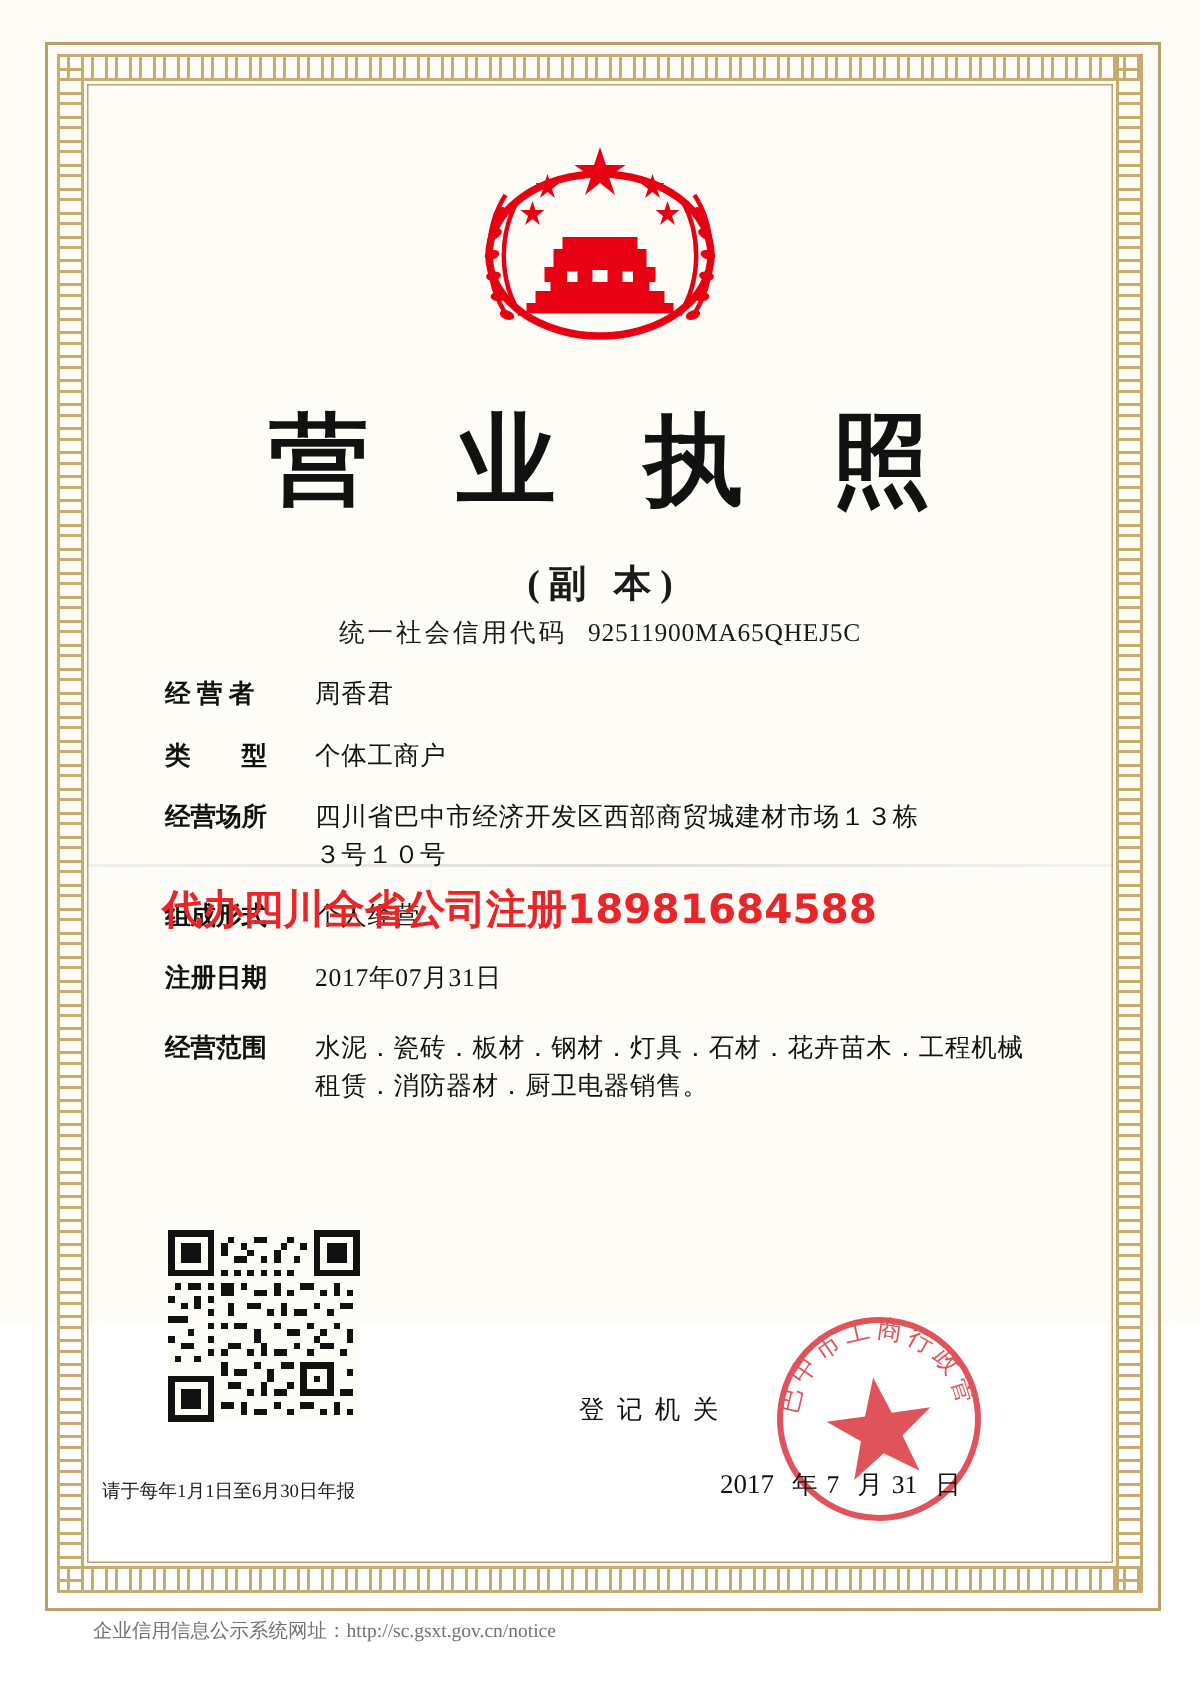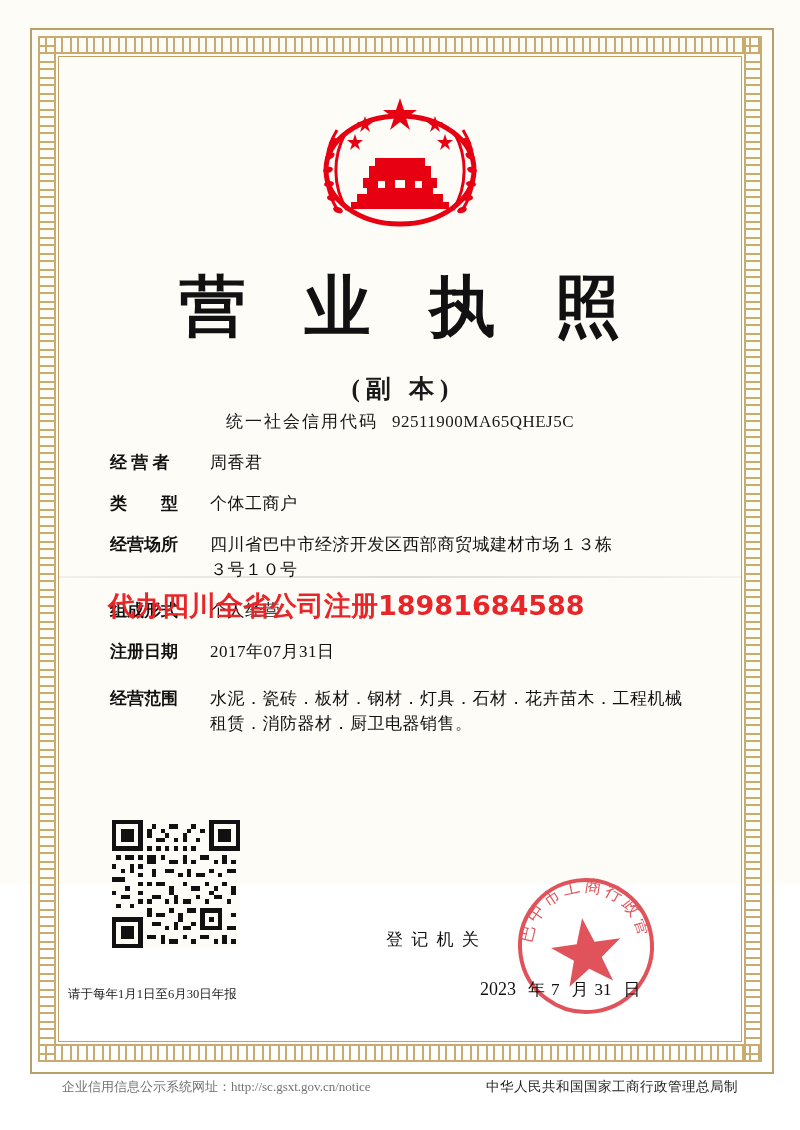--- a/index.html
+++ b/index.html
@@ -499,28 +499,27 @@
         <polygon points="74,46 83,71 109,71 88,87 96,112 74,97 52,112 60,87 39,71 65,71" fill="#d8242c"></polygon>
         <path id="sealArc" d="M 20 74 A 54 54 0 0 1 128 74" fill="none"></path>
         <text font-size="17" fill="#d8242c" font-family="'DejaVu Sans','Liberation Sans',sans-serif" letter-spacing="3">
           <textPath href="#sealArc" startOffset="6%">巴中市工商行政管理局</textPath>
         </text>
       </g>
     </svg>
   </div>
 
   <div class="date-line">
-    <span class="yr">2023</span>
+    <span class="yr">2017</span>
     <span class="sep">年</span>
     <span>7</span>
     <span class="sep">月</span>
     <span>31</span>
     <span class="sep">日</span>
   </div>
 
   <div class="annual-note">请于每年1月1日至6月30日年报</div>
 
   <div class="footer-left">
     <span>企业信用信息公示系统网址：</span><span class="url">http://sc.gsxt.gov.cn/notice</span>
   </div>
-  <div class="footer-right">中华人民共和国国家工商行政管理总局制</div>
 
 </div>
 
 </body></html>

